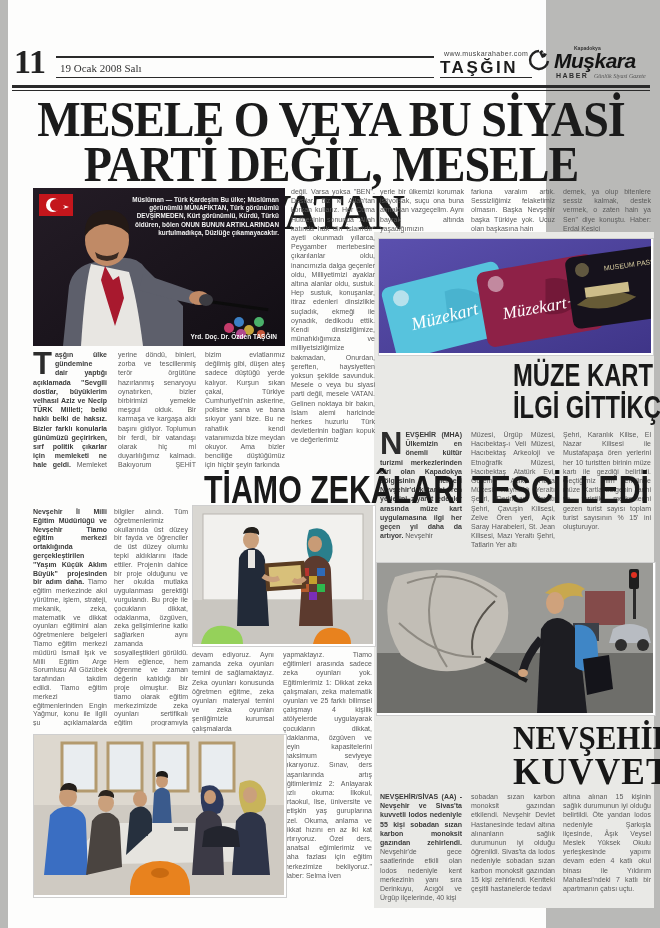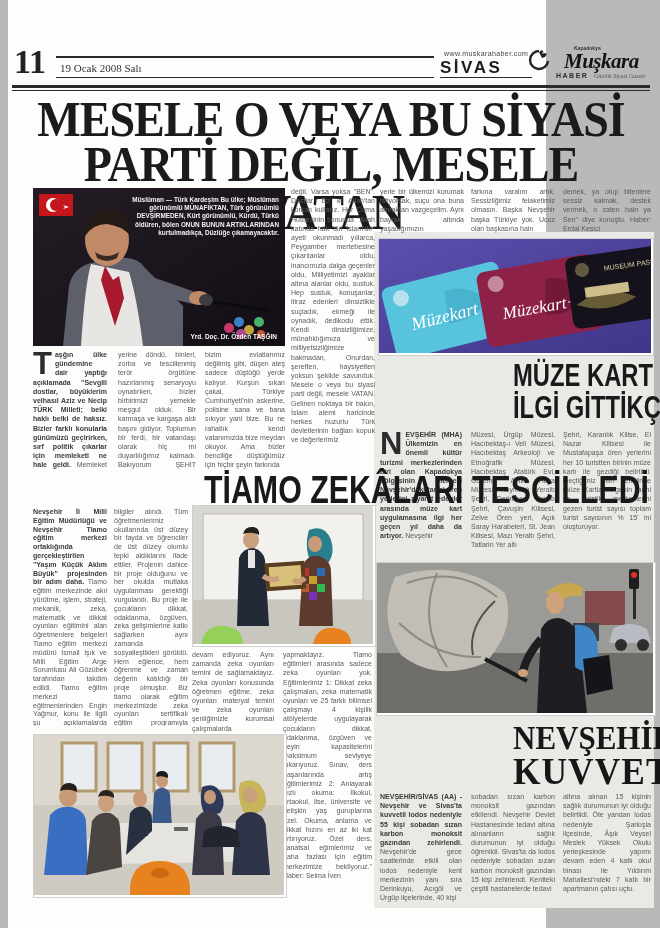--- a/index.html
+++ b/index.html
@@ -38,31 +38,31 @@
 </head>
 <body>
 
 <div id="page">
 
   <div class="abs pagenum" style="left:6px;top:45px;">11</div>
   <div class="abs rule" style="left:48px;top:56px;width:378px;height:2px;"></div>
   <div class="abs dateline" style="left:52px;top:62px;">19 Ocak 2008 Salı</div>
   <div class="abs rule" style="left:48px;top:77px;width:378px;height:1px;"></div>
   <div class="abs webline" style="left:436px;top:50px;">www.muskarahaber.com</div>
-  <div class="abs section-title" style="left:432px;top:59px;">SİVAS</div>
+  <div class="abs section-title" style="left:432px;top:59px;">TAŞĞIN</div>
   <div class="abs rule" style="left:432px;top:77px;width:92px;height:1px;"></div>
 
   <div class="abs" style="left:520px;top:44px;width:126px;height:38px;">
     <svg width="24" height="24" style="position:absolute;left:0;top:4px;" viewBox="0 0 24 24">
       <path d="M20 13 A9 9 0 1 1 11 3" fill="none" stroke="#222" stroke-width="2.4"></path>
       <path d="M11 4 l3 -2 2 3 3 1 -2 3 -3 1 z" fill="#222"></path>
       <circle cx="15" cy="5" r="0.8" fill="#fff"></circle>
     </svg>
     <div class="abs brandtop" style="left:46px;top:2px;">Kapadokya</div>
-    <div class="abs brandname" style="left:36px;top:7px;font-family:Liberation Serif, serif;">Muşkara</div>
+    <div class="abs brandname" style="left:26px;top:7px;">Muşkara</div>
     <div class="abs brandhaber" style="left:28px;top:28px;">HABER</div>
     <div class="abs brandslogan" style="left:66px;top:29px;">Günlük Siyasi Gazete</div>
   </div>
 
   <div class="abs rule" style="left:4px;top:85px;width:638px;height:3px;"></div>
   <div class="abs rule" style="left:4px;top:90px;width:638px;height:1px;"></div>
 
   <div class="abs mainhead" style="left:0;top:94px;">MESELE O VEYA BU SİYASİ</div>
   <div class="abs mainhead" style="left:0;top:139px;">PARTİ DEĞİL, MESELE VATAN</div>
 

